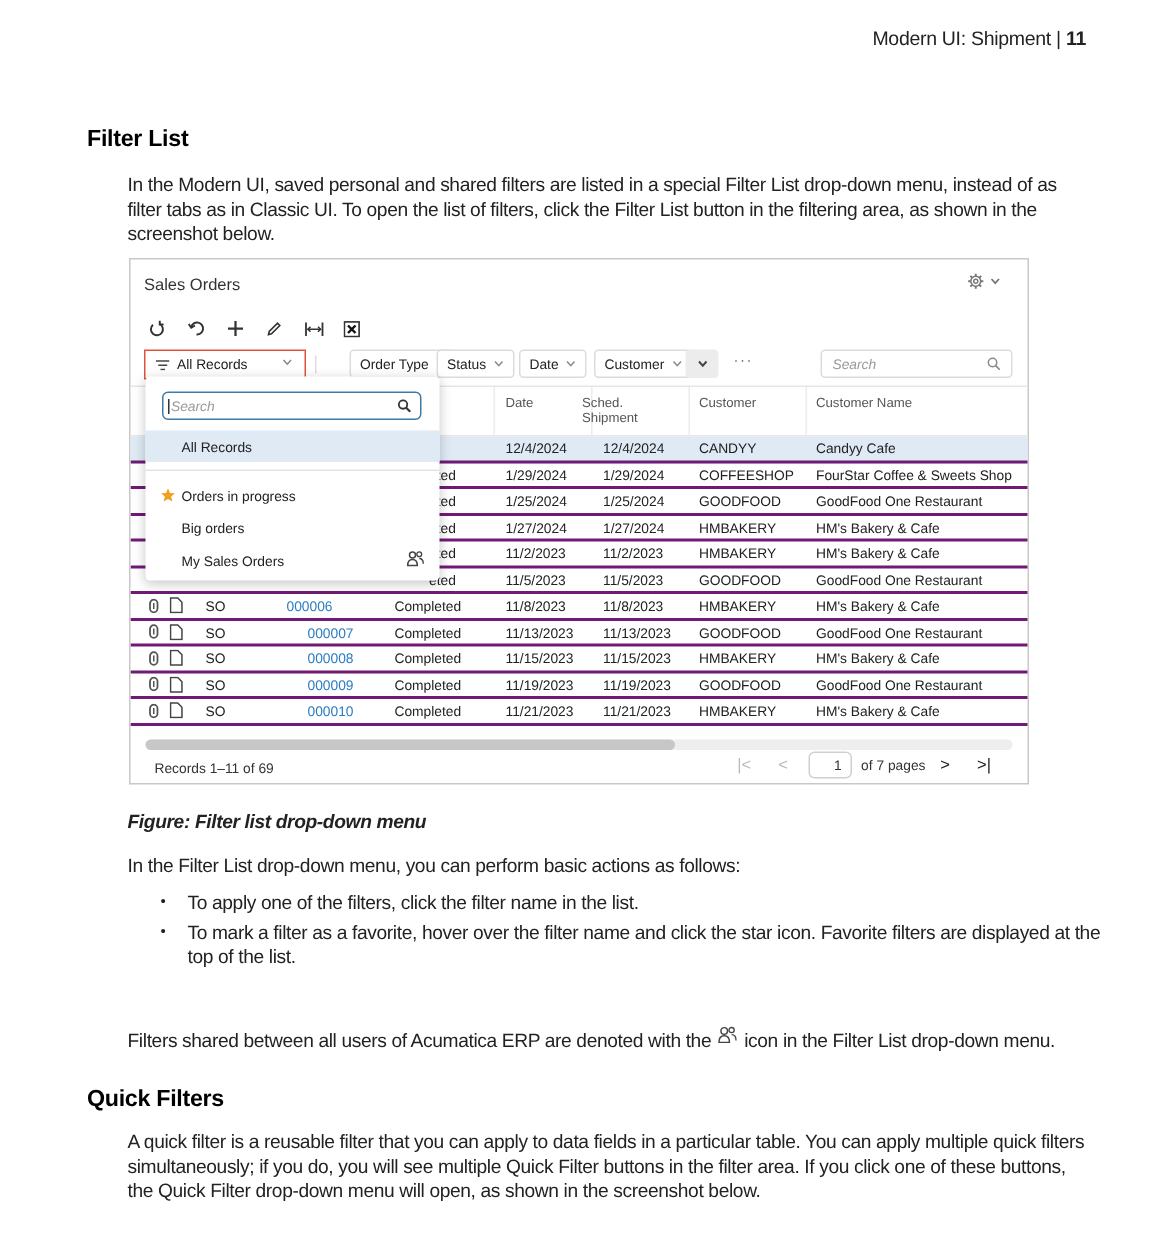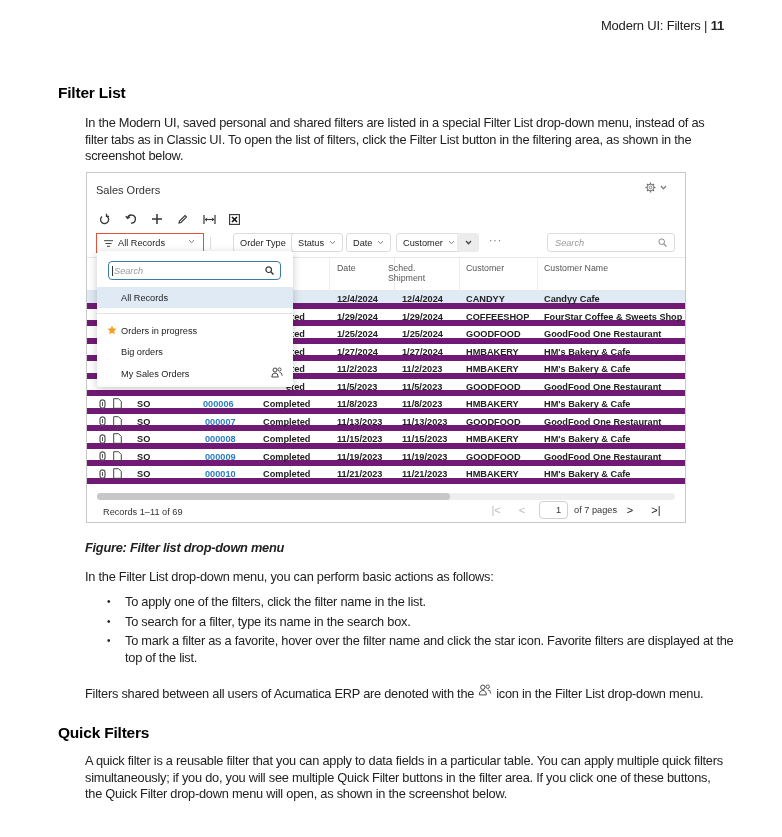--- a/index.html
+++ b/index.html
@@ -32,21 +32,21 @@
   .chip .chev { margin-left: 5px; }
   .more-chip { position: absolute; top: 0; left: 361px; width: 22px; height: 19px; background: #ececec; border-radius: 3px; display: flex; align-items: center; justify-content: center; }
   .ellipsis { position: absolute; top: 2px; left: 393px; font-size: 10px; color: #666; letter-spacing: 1px; }
   .search-box { position: absolute; top: 0; right: 0; width: 128px; height: 19px; border: 1px solid #dcdcdc; border-radius: 3px; display: flex; align-items: center; padding: 0 7px; font-size: 9.2px; color: #999; font-style: italic; justify-content: space-between; }
 
   
   .grid { position: absolute; left: 0; top: 84px; width: 600px; }
   .grid-header { position: relative; height: 34px; border-top: 1px solid #e6e6e6; border-bottom: 1px solid #e6e6e6; }
   .hcell { position: absolute; top: 5px; font-size: 8.8px; color: #555; line-height: 10px; }
   .hsep { position: absolute; top: 0; width: 1px; height: 33px; background: #ececec; }
-  .grow { position: relative; height: 17.5px; border-bottom: 6px solid #701a75; font-size: 9.2px; color: #222; font-weight: bold; }
+  .grow { position: relative; height: 17.5px; border-bottom: 2px solid #701a75; font-size: 9.2px; color: #222; }
   .grow.sel { background: #dfeaf5; }
   .gcell { position: absolute; top: 3px; white-space: nowrap; }
   .gcell.link { color: #2b7cc1; }
   .row-icons { position: absolute; left: 12px; top: 2px; display: flex; align-items: center; gap: 7px; }
 
   .hscroll { position: absolute; left: 10px; top: 320px; width: 578px; height: 7px; background: #eeeeee; border-radius: 4px; }
   .hscroll .thumb { height: 7px; background: #c7c7c7; border-radius: 4px; }
   .footer-records { position: absolute; left: 16px; top: 334px; font-size: 9.2px; color: #333; }
   .pager { position: absolute; right: 16px; top: 328px; display: flex; align-items: center; font-size: 9.2px; color: #333; }
   .pager .pg { width: 26px; text-align: center; color: #bbb; font-size: 11px; }
@@ -61,21 +61,21 @@
   .dd-item.sel { background: #dfeaf5; }
   .dd-div { position: absolute; left: 0; top: 62px; width: 196px; height: 1px; background: #e3e3e3; }
   .dd-star { position: absolute; left: 10px; top: 5px; }
   .dd-shared { position: absolute; right: 10px; top: 4px; }
 </style>
 </head>
 <body>
 
 <div class="doc">
   <div class="running-header">
-    <span>Modern UI: Filters</span><span> | </span><b>11</b>
+    <span>Modern UI: Shipment</span><span> | </span><b>11</b>
   </div>
 
   <h2 class="section" style="top:84px;">Filter List</h2>
   <p class="body" style="top:115px;">In the Modern UI, saved personal and shared filters are listed in a special Filter List drop-down menu, instead of as filter tabs as in Classic UI. To open the list of filters, click the Filter List button in the filtering area, as shown in the screenshot below.</p>
 
   <div class="shot">
     <div class="shot-title">Sales Orders</div>
     <div class="settings">
       <svg width="11" height="11" viewBox="0 0 12 12">
           <circle cx="6" cy="6" r="3.6" fill="none" stroke="#777" stroke-width="1.1"></circle>
@@ -247,21 +247,21 @@
             <div class="row-icons">
               <svg width="7" height="10" viewBox="0 0 7 10">
                 <rect x="1" y="0.8" width="5" height="8.4" rx="2.5" fill="none" stroke="#555" stroke-width="1.2"></rect>
                 <line x1="3.5" y1="3" x2="3.5" y2="7" stroke="#555" stroke-width="1"></line>
               </svg>
               <svg width="9" height="11" viewBox="0 0 9 11">
                 <path d="M0.7 0.7 H5.5 L8.3 3.5 V10.3 H0.7 Z" fill="none" stroke="#444" stroke-width="1"></path>
               </svg>
             </div>
             <div class="gcell" style="left:50px;">SO</div>
-            <div class="gcell link" style="left:116px;text-align:right;">000006</div>
+            <div class="gcell link" style="left:104px;text-align:right;">000006</div>
             <div class="gcell" style="left:176px;">Completed</div>
             <div class="gcell" style="left:250px;">11/8/2023</div>
             <div class="gcell" style="left:315px;">11/8/2023</div>
             <div class="gcell" style="left:379px;">HMBAKERY</div>
             <div class="gcell" style="left:457px;">HM's Bakery &amp; Cafe</div>
           </div>
           <div class="grow">
             <div class="row-icons">
               <svg width="7" height="10" viewBox="0 0 7 10">
                 <rect x="1" y="0.8" width="5" height="8.4" rx="2.5" fill="none" stroke="#555" stroke-width="1.2"></rect>
@@ -379,21 +379,20 @@
             <path d="M8.5 5.3 Q11.2 5.3 11.2 8.8" fill="none" stroke="#444" stroke-width="0.9"></path>
           </svg>
       </div>
     </div>
   </div>
 
   <div class="figure-caption">Figure: Filter list drop-down menu</div>
   <p class="body" style="top:569px;">In the Filter List drop-down menu, you can perform basic actions as follows:</p>
   <ul class="bullets">
     <li>To apply one of the filters, click the filter name in the list.</li>
-    <li>To search for a filter, type its name in the search box.</li>
     <li>To mark a filter as a favorite, hover over the filter name and click the star icon. Favorite filters are displayed at the top of the list.</li>
   </ul>
   <p class="body" style="top:684px; left:85px; width:680px;">
     <span>Filters shared between all users of Acumatica ERP are denoted with the</span><svg class="inline-shared-icon" viewBox="0 0 12 11">
         <circle cx="4" cy="3" r="2" fill="none" stroke="#444" stroke-width="0.9"></circle>
         <path d="M0.8 10 Q0.8 6 4 6 Q7.2 6 7.2 10 Z" fill="none" stroke="#444" stroke-width="0.9"></path>
         <circle cx="8.5" cy="2.5" r="1.6" fill="none" stroke="#444" stroke-width="0.8"></circle>
         <path d="M8.5 5.3 Q11.2 5.3 11.2 8.8" fill="none" stroke="#444" stroke-width="0.8"></path>
       </svg><span>icon in the Filter List drop-down menu.</span>
   </p>

